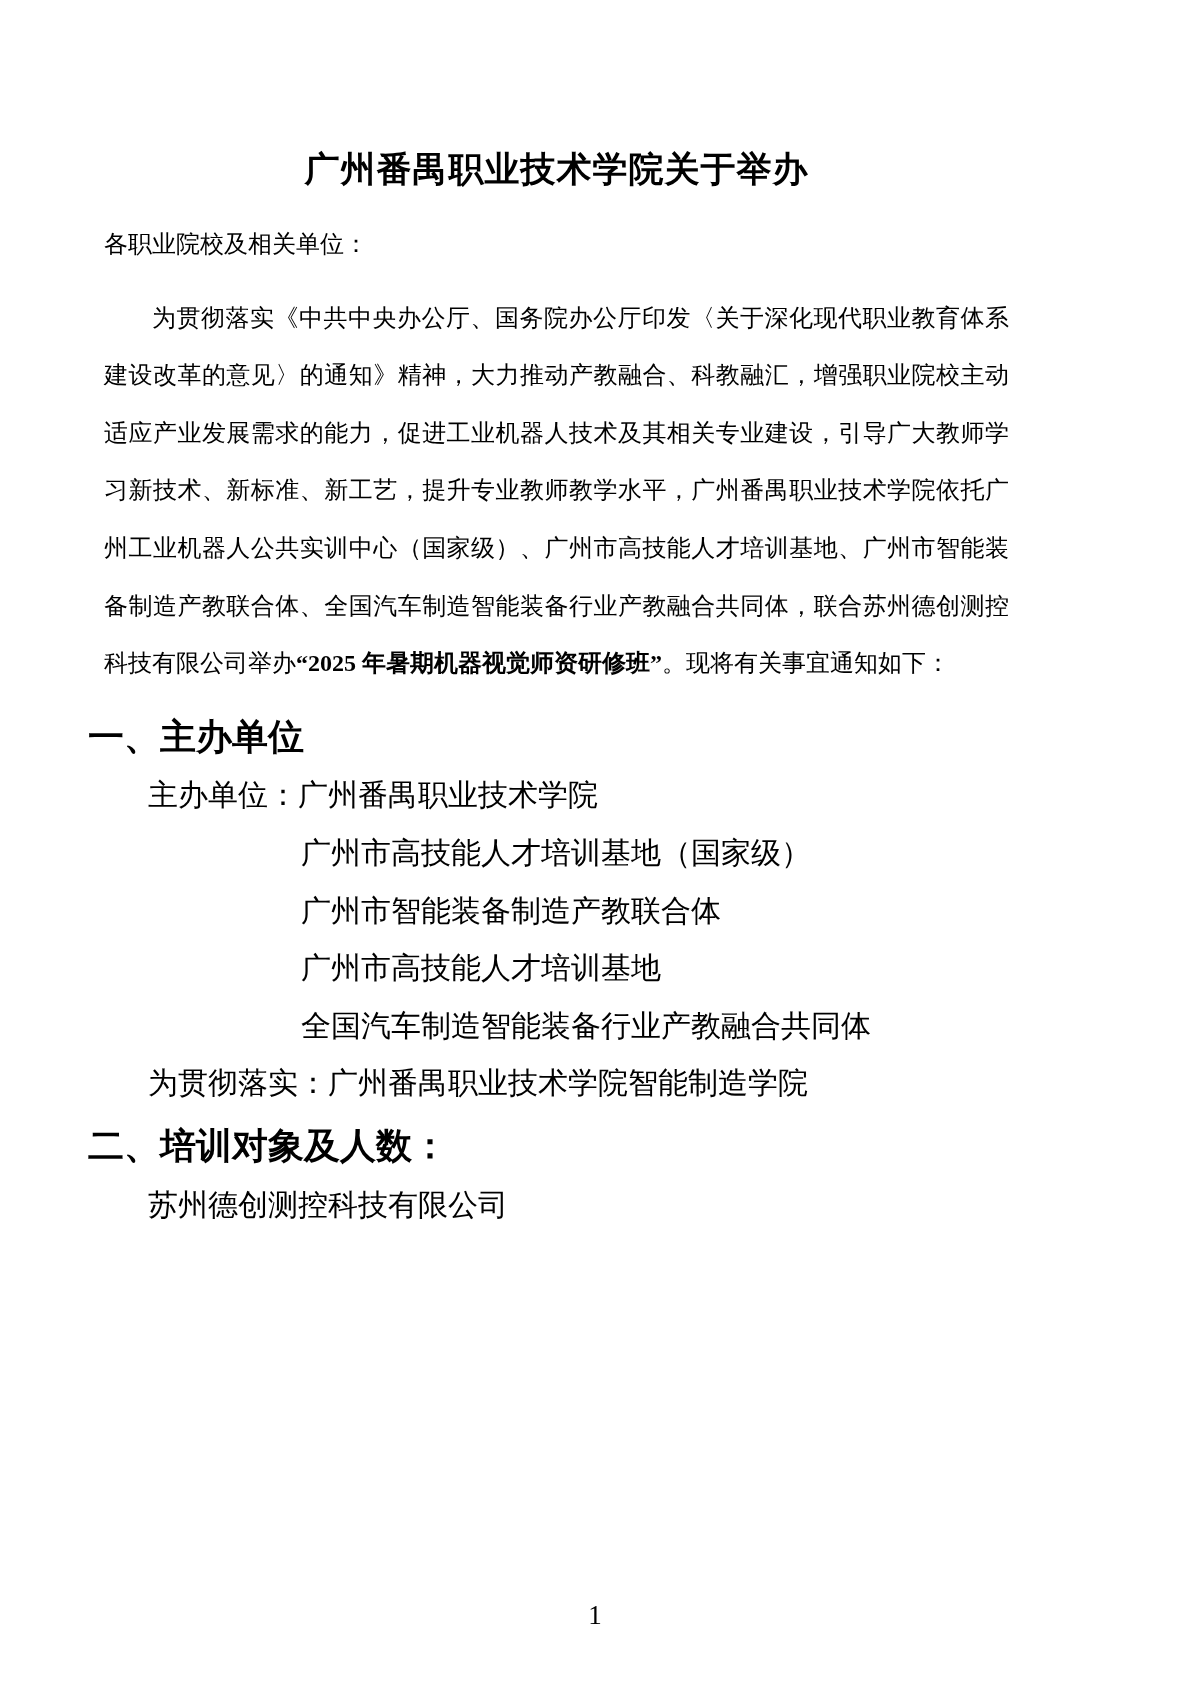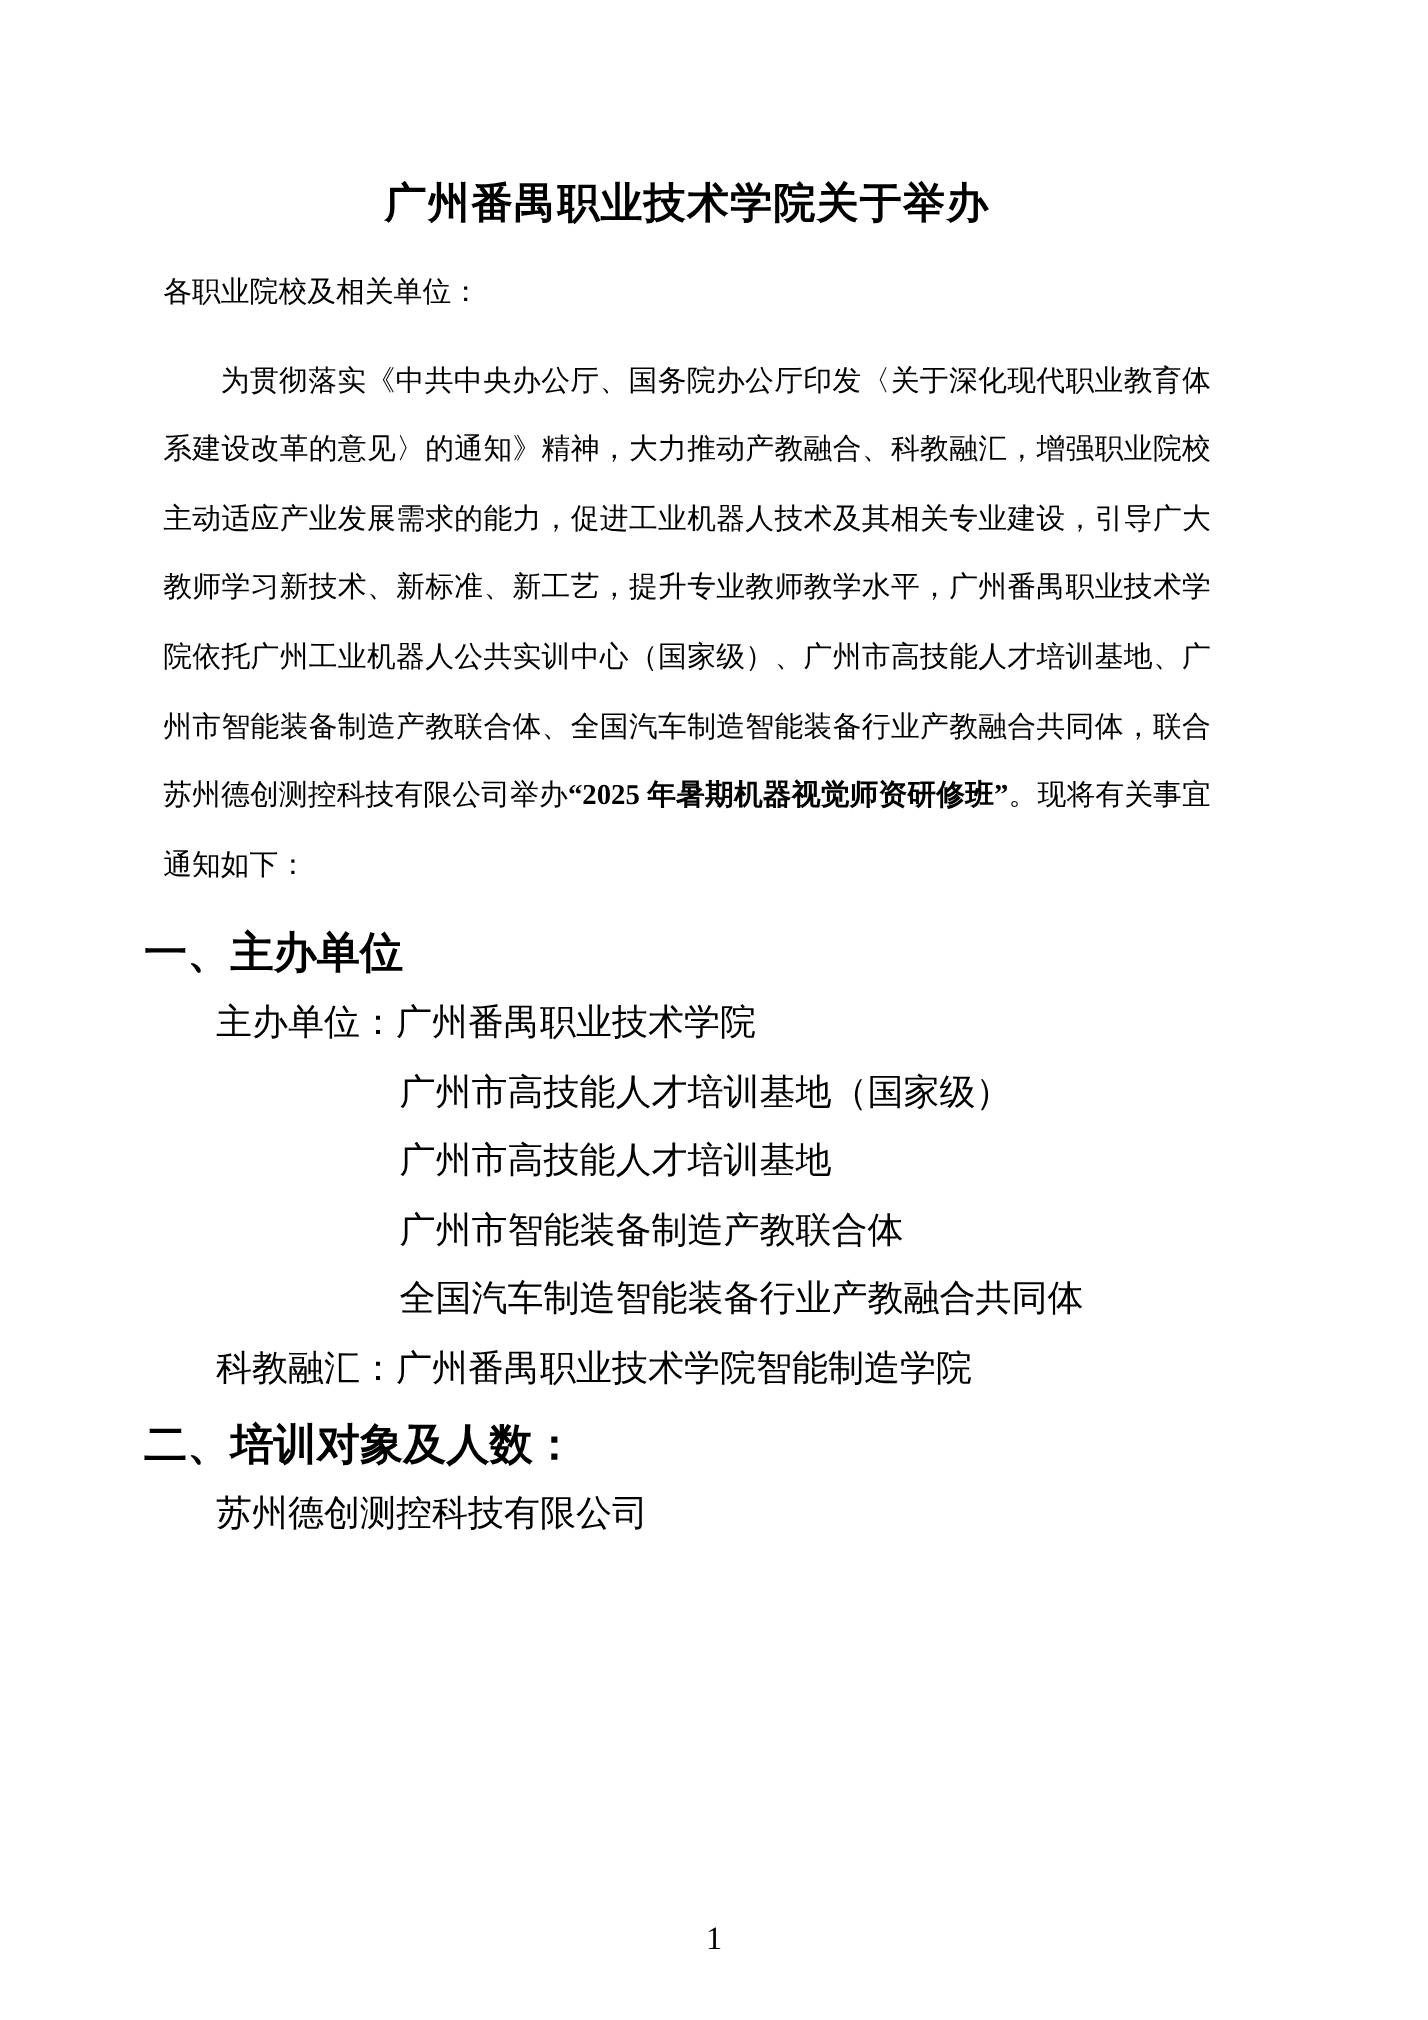--- a/index.html
+++ b/index.html
@@ -11,21 +11,21 @@
     width: 1190px;
     height: 1683px;
     position: relative;
     overflow: hidden;
     font-family: "Liberation Serif", "DejaVu Serif", serif;
     color: #000000;
   }
   .page {
     position: absolute;
     top: 0; left: 0; right: 0; bottom: 0;
-    padding: 140px 165px 0 120px;
+    padding: 140px 165px 0 88px;
     box-sizing: border-box;
     background: #ffffff;
     font-family: Liberation Serif, serif;
   }
   .title {
     margin: 0;
     font-size: 35px;
     line-height: 60px;
     font-weight: bold;
     text-align: center;
@@ -86,27 +86,27 @@
   <p class="bodyline salutation">各职业院校及相关单位：</p>
 
   <p class="bodyline intro"><span>为贯彻落实《中共中央办公厅、国务院办公厅印发〈关于深化现代职业教育体系建设改革的意见〉的通知》精神，大力推动产教融合、科教融汇，增强职业院校主动适应产业发展需求的能力，促进工业机器人技术及其相关专业建设，引导广大教师学习新技术、新标准、新工艺，提升专业教师教学水平，广州番禺职业技术学院依托广州工业机器人公共实训中心（国家级）、广州市高技能人才培训基地、广州市智能装备制造产教联合体、全国汽车制造智能装备行业产教融合共同体，联合苏州德创测控科技有限公司举办</span><span class="bold-inline">“2025 年暑期机器视觉师资研修班”</span><span>。现将有关事宜通知如下：</span></p>
 
   <h2 class="heading">一、主办单位</h2>
 
   <p class="entry indent-2"><span>主办单位：</span><span>广州番禺职业技术学院</span></p>
 
   <p class="entry hang">广州市高技能人才培训基地（国家级）</p>
 
+  <p class="entry hang">广州市智能装备制造产教联合体</p>
+
   <p class="entry hang">广州市高技能人才培训基地</p>
-
-  <p class="entry hang">广州市智能装备制造产教联合体</p>
 
   <p class="entry hang">全国汽车制造智能装备行业产教融合共同体</p>
 
-  <p class="entry indent-2"><span>科教融汇：</span><span>广州番禺职业技术学院智能制造学院</span></p>
+  <p class="entry indent-2"><span>为贯彻落实：</span><span>广州番禺职业技术学院智能制造学院</span></p>
 
   <h2 class="heading">二、培训对象及人数：</h2>
 
   <p class="entry indent-2">苏州德创测控科技有限公司</p>
 
 
   <div class="footer">
     <span>1</span>
   </div>
 

